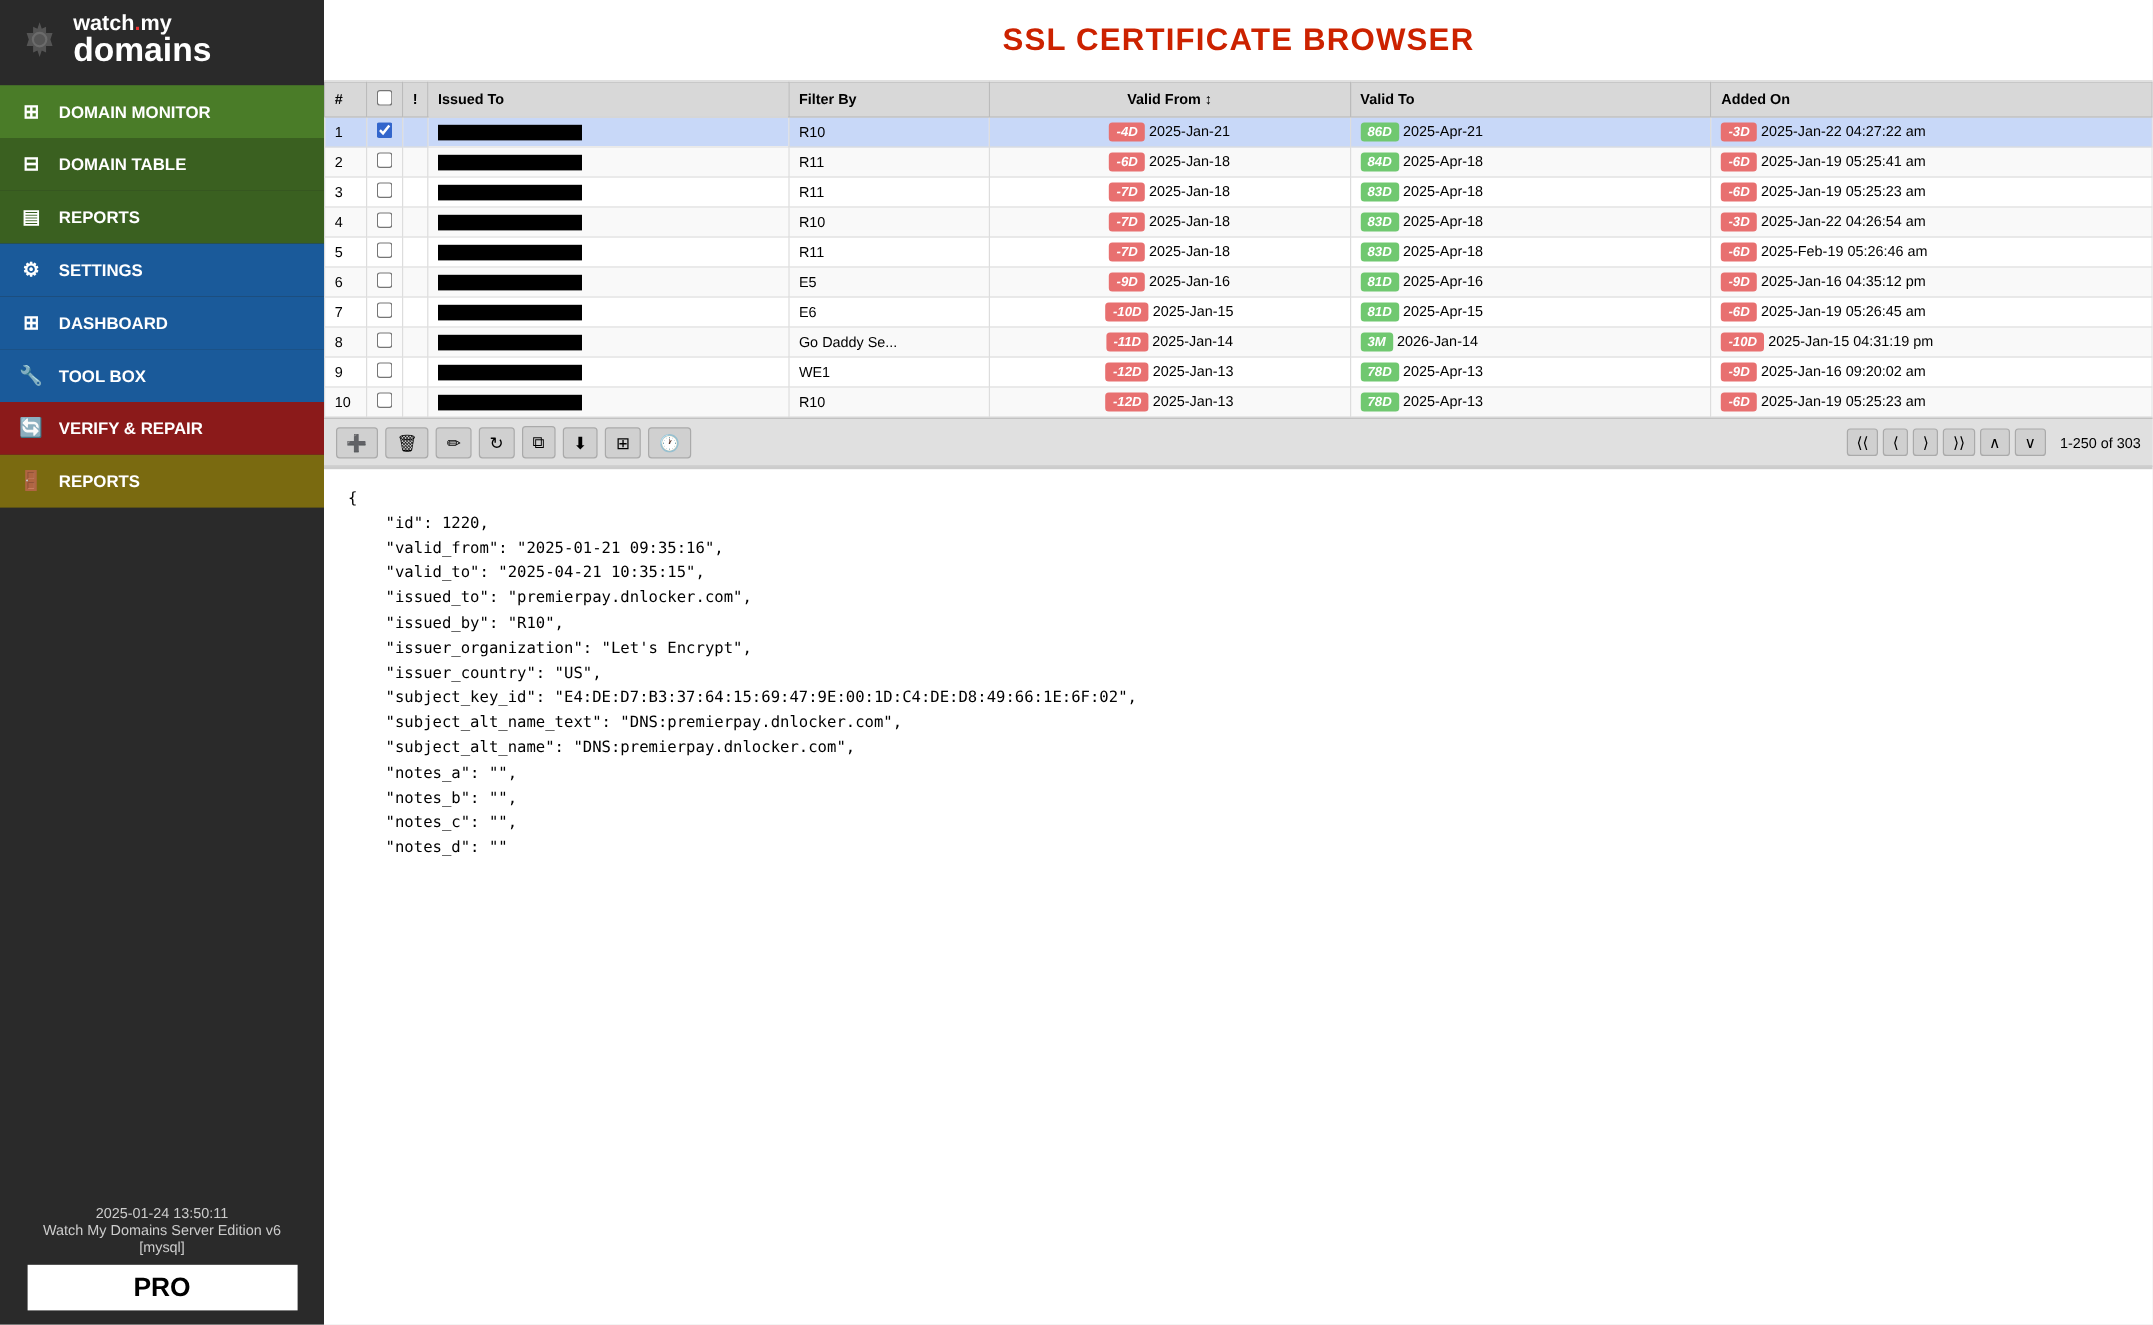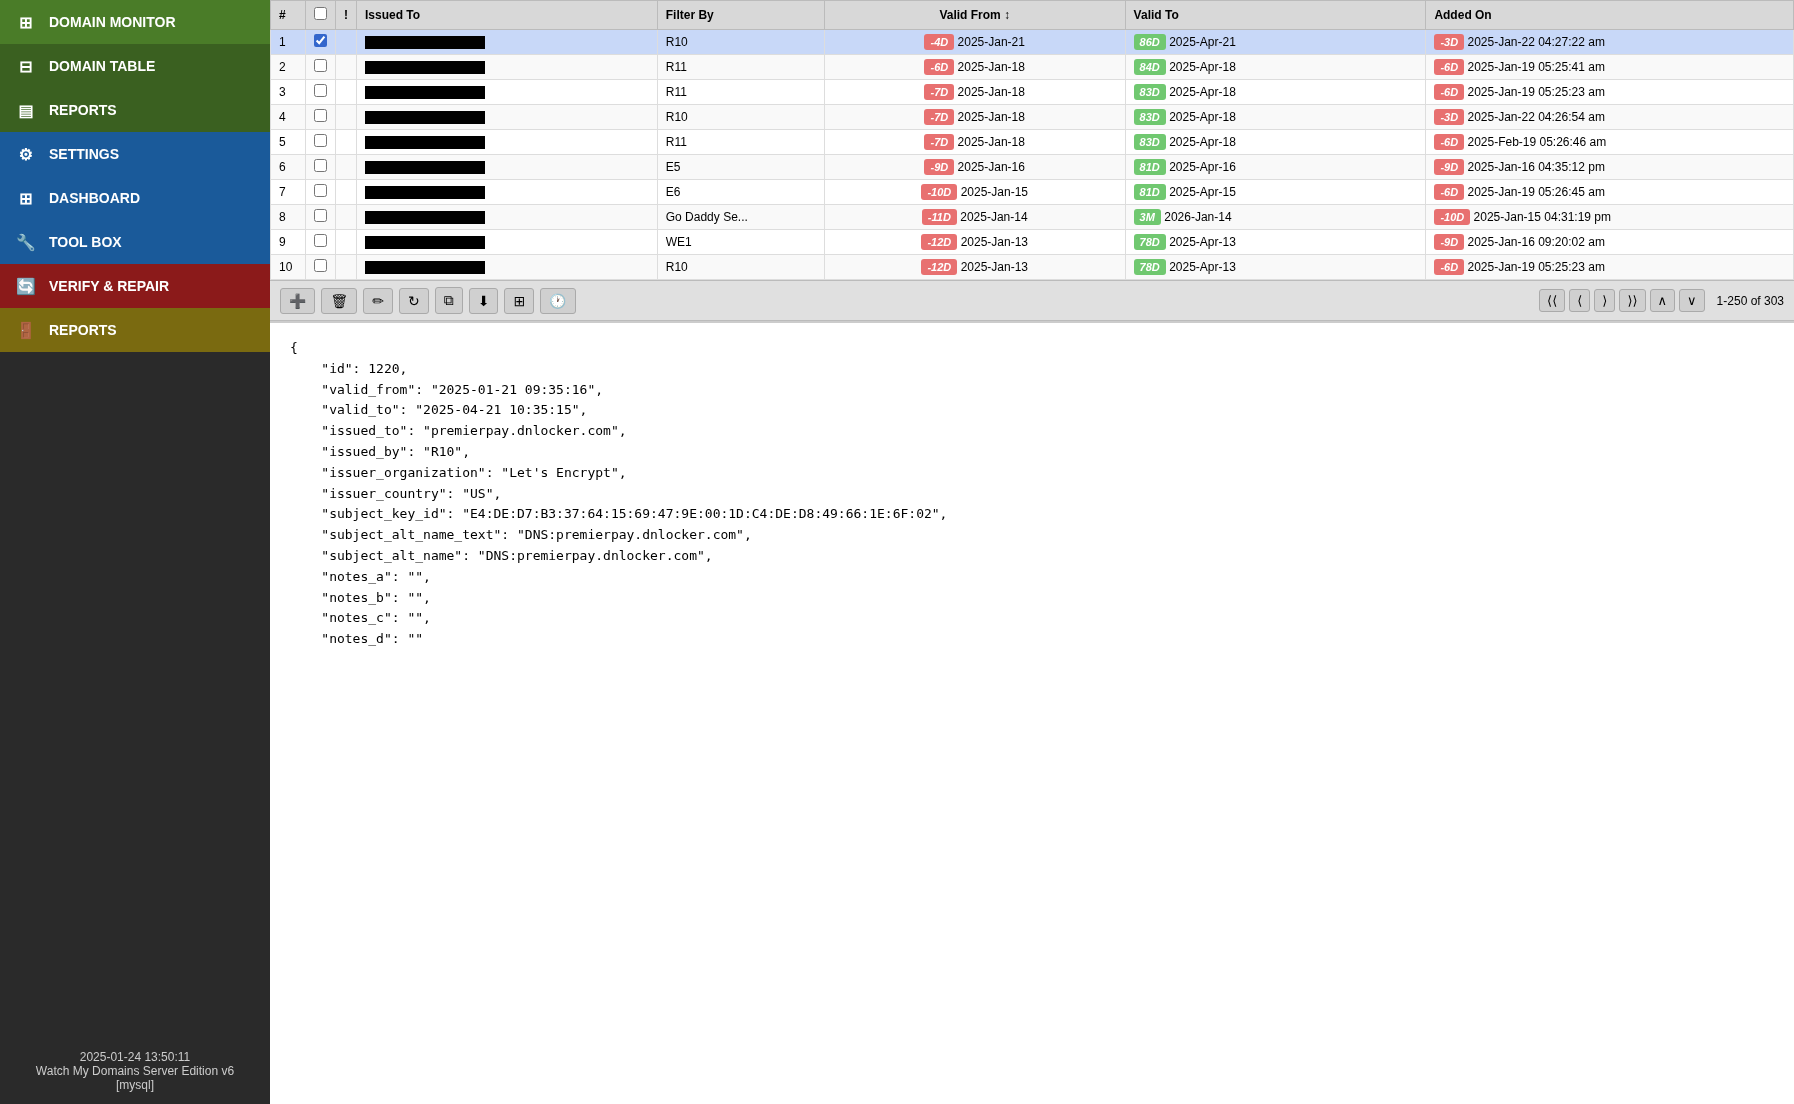--- a/index.html
+++ b/index.html
@@ -260,20 +260,33 @@
     }
 
     tbody td input[type="checkbox"] {
       cursor: pointer;
     }
   </style>
 </head>
 <body>
 
 <div id="sidebar">
+  <div id="logo-area">
+    <svg class="gear-icon-svg" viewBox="0 0 100 100">
+      <circle cx="50" cy="50" r="18" fill="#777"></circle>
+      <path d="M50 10 L55 25 L65 20 L65 35 L80 35 L75 50 L80 65 L65 65 L65 80 L55 75 L50 90 L45 75 L35 80 L35 65 L20 65 L25 50 L20 35 L35 35 L35 20 L45 25 Z" fill="#666" opacity="0.7"></path>
+      <circle cx="50" cy="50" r="13" fill="#555"></circle>
+    </svg>
+    <div class="logo-text">
+      <div class="logo-watch">
+        watch<span style="color:#e33">.</span>my
+      </div>
+      <div class="logo-domains">domains</div>
+    </div>
+  </div>
 
   <nav>
     <div class="nav-item nav-domain-monitor">
       <span class="nav-icon">⊞</span>
       <span>DOMAIN MONITOR</span>
     </div>
     <div class="nav-item nav-domain-table">
       <span class="nav-icon">⊟</span>
       <span>DOMAIN TABLE</span>
     </div>
@@ -300,25 +313,29 @@
     <div class="nav-item nav-logout">
       <span class="nav-icon">🚪</span>
       <span>REPORTS</span>
     </div>
   </nav>
 
   <div class="sidebar-footer">
     <div>2025-01-24 13:50:11</div>
     <div>Watch My Domains Server Edition v6</div>
     <div>[mysql]</div>
+    <div class="pro-badge">PRO</div>
   </div>
 </div>
 
 <div id="main">
 
+  <div id="main-header">
+    <span class="page-title">SSL CERTIFICATE BROWSER</span>
+  </div>
 
   <div id="table-area">
     <div class="table-wrapper">
       <table>
         <thead>
           <tr>
             <th class="col-hash">#</th>
             <th class="col-check">
               <input type="checkbox" style="">
             </th>

